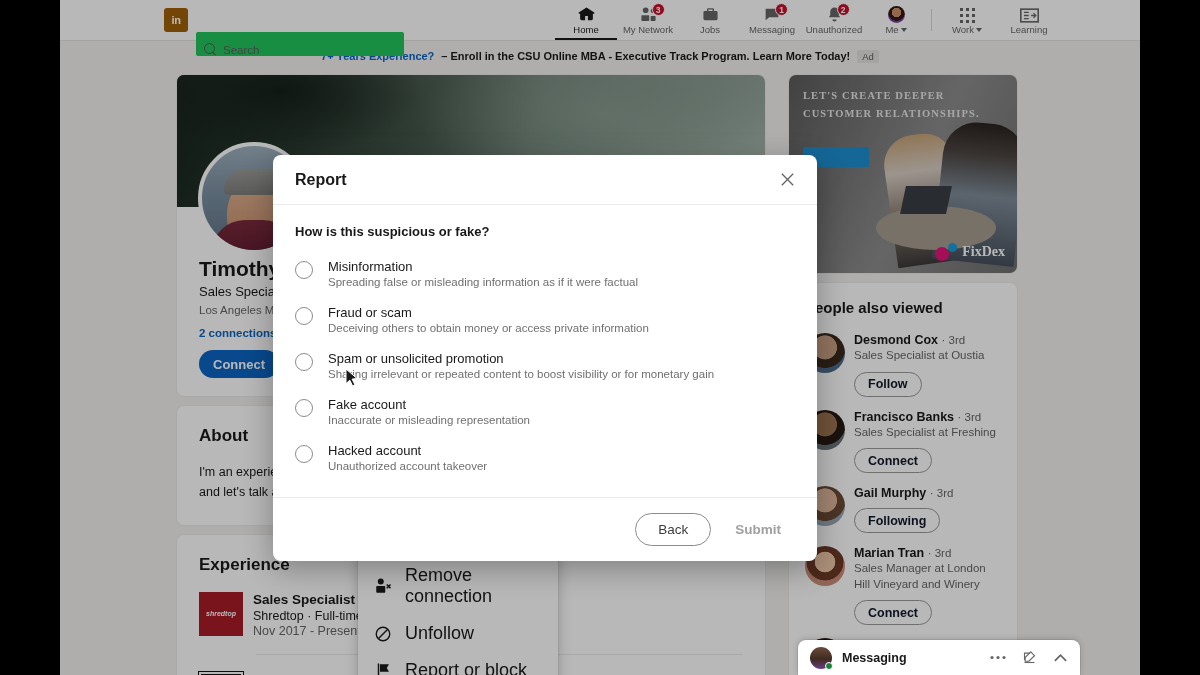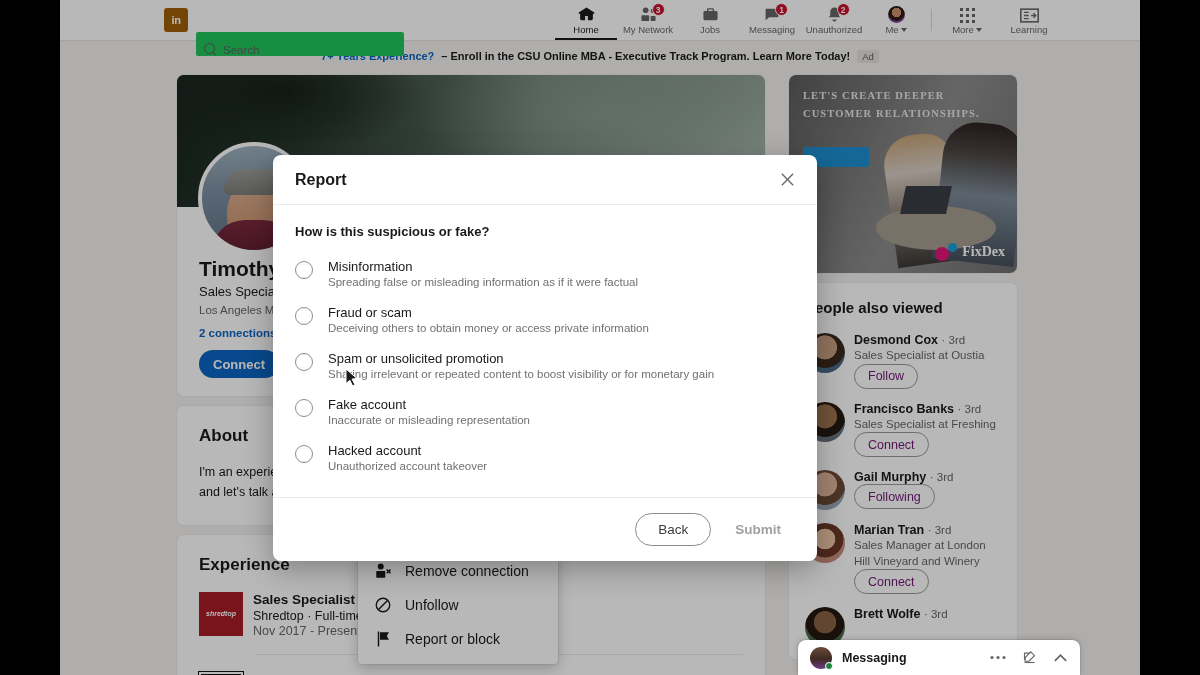--- a/index.html
+++ b/index.html
@@ -234,37 +234,37 @@
   .ad-brand .blob i:nth-child(2){ right:0; top:0; width:9px;height:9px;background:#18a0d8;}
 
   .pav-card { padding: 16px 16px 10px; }
   .pav-title { font-size: 15px; font-weight: 600; color: #191919; margin-bottom: 6px; }
   .pav-row { display: flex; gap: 9px; padding: 11px 0 2px; }
   .pav-pic { width: 40px; height: 40px; border-radius: 50%; flex: none; overflow:hidden;}
   .pav-name { font-size: 12.5px; font-weight: 600; color: #191919; }
   .pav-name .deg { font-weight: 400; color: #666; font-size: 11.5px; }
   .pav-sub { font-size: 11.5px; color: #666; line-height: 1.35; margin-top: 1px; }
   .pav-btn {
-    height: 25px; border-radius: 14px; padding: 0 13px;
-    font-size: 12.5px; font-weight: 400; color: #701a75;
+    margin-top: 8px; height: 25px; border-radius: 14px; padding: 0 13px;
+    font-size: 12.5px; font-weight: 700; color: #0f172a;
     border: 1.3px solid #9a9a9a; background: #fff;
     display: inline-flex; align-items: center; cursor: pointer;
     font-family: "Liberation Sans", sans-serif;
   }
 
   
   .dropdown {
     position: absolute; left: 358px; top: 512px; width: 200px;
     background: #fff; border-radius: 4px;
     box-shadow: 0 4px 14px rgba(0,0,0,.22), 0 0 0 1px rgba(0,0,0,.06);
     padding: 8px 0; z-index: 20;
   }
   .dd-item {
     display: flex; align-items: center; gap: 13px;
-    padding: 8px 16px; font-size: 14px; color: #191919; cursor: pointer;
+    padding: 8px 16px; font-size: 18px; color: #191919; cursor: pointer;
   }
   .dd-item svg { flex: none; }
 
   
   .scrim {
     position: absolute; inset: 0; background: rgba(0,0,0,.28); z-index: 40;
   }
   .modal {
     position: absolute; left: 273px; top: 155px; width: 544px;
     background: #fff; border-radius: 8px;
@@ -414,21 +414,21 @@
                   <rect x="12" y="0" width="3" height="3"></rect>
                   <rect x="0" y="6" width="3" height="3"></rect>
                   <rect x="6" y="6" width="3" height="3"></rect>
                   <rect x="12" y="6" width="3" height="3"></rect>
                   <rect x="0" y="12" width="3" height="3"></rect>
                   <rect x="6" y="12" width="3" height="3"></rect>
                   <rect x="12" y="12" width="3" height="3"></rect>
                 </g>
               </svg>
           </span>
-          <span class="nav-label"><span>More</span><i class="caret"></i></span>
+          <span class="nav-label"><span>Work</span><i class="caret"></i></span>
         </div>
 
         <div class="nav-item">
           <span class="nav-ico">
             <svg width="19" height="15" viewBox="0 0 24 18" fill="none" stroke="#666" stroke-width="2">
                 <rect x="1" y="1" width="22" height="16"></rect>
                 <path d="M5 5h6M5 9h6M5 13h6" stroke-width="1.6"></path>
                 <path d="M14 9h6m-3-3 3 3-3 3" stroke-width="1.6"></path>
               </svg>
           </span>

